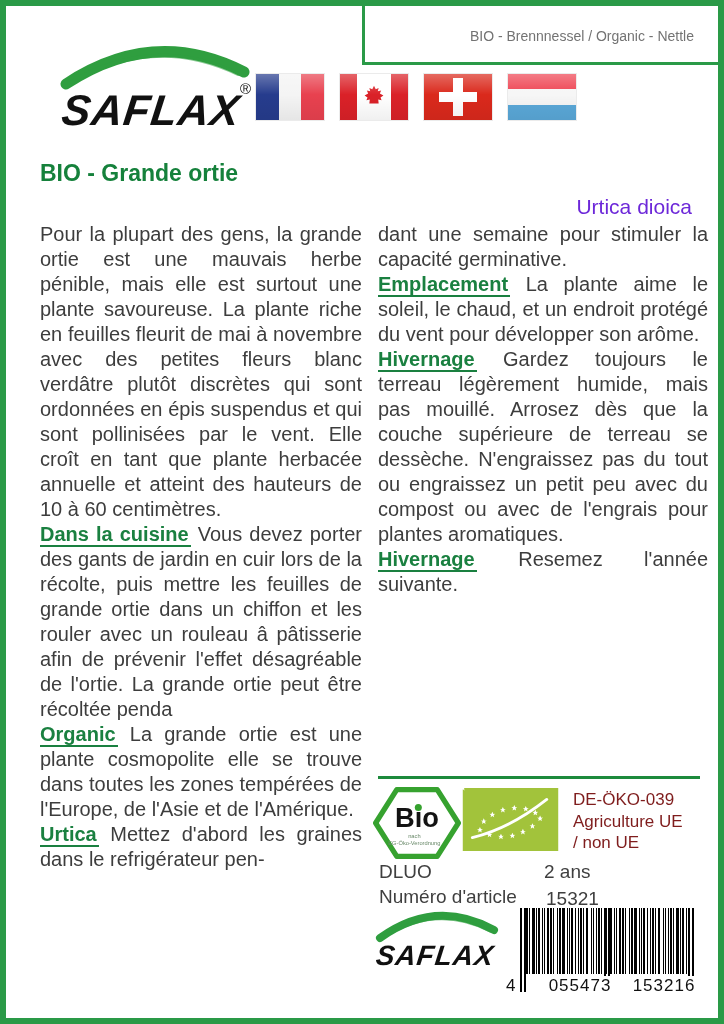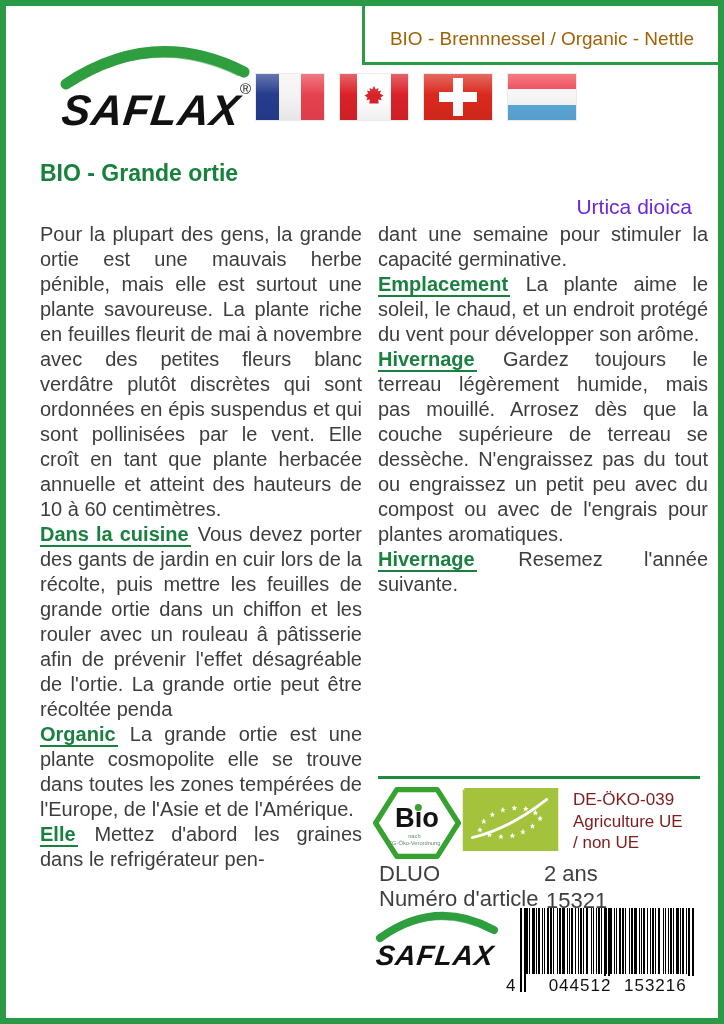--- a/index.html
+++ b/index.html
@@ -24,51 +24,51 @@
   .flag-ca{display:flex;background:#fff;}
   .flag-ca .band{width:17px;background:#da2128;}
   .flag-ca .mid{flex:1;position:relative;}
   .flag-ca svg{position:absolute;left:50%;top:50%;transform:translate(-50%,-50%);}
   .flag-ch{background:#da291c;position:relative;}
   .flag-ch .h,.flag-ch .v{position:absolute;background:#fff;}
   .flag-ch .h{left:15px;top:18px;width:38px;height:10px;}
   .flag-ch .v{left:29px;top:4px;width:10px;height:38px;}
   .flag-lu{display:flex;flex-direction:column;}
   .flag-lu div{flex:1;}
-  .hdr-label{position:absolute;top:22px;right:24px;font-size:19px;color:#a16207;}
+  .hdr-label{position:absolute;top:22px;right:24px;font-size:14px;color:#737373;}
   .vline{position:absolute;left:356px;top:0;width:3px;height:57px;background:#2a9a47;}
   .hline-top{position:absolute;left:356px;top:56px;right:0;height:3px;background:#2a9a47;}
   
   .title{position:absolute;left:34px;top:154px;font-size:23px;font-weight:700;color:#15813b;}
   .latin{position:absolute;right:26px;top:189px;font-size:21px;color:#6d28d9;}
   
   .col{position:absolute;top:216px;font-size:20px;line-height:25px;text-align:justify;}
   .col-left{left:34px;width:322px;}
   .col-right{left:372px;width:330px;}
   .col p{margin:0;}
   .col p + p{}
   .sect{color:#1a8040;font-weight:700;border-bottom:2px solid #1a8040;padding-right:2px;}
   
   .hline-foot{position:absolute;left:372px;top:770px;width:322px;height:3px;background:#1d8a3c;}
   .bio-seal{position:absolute;left:367px;top:779px;width:88px;height:76px;}
   .eu-logo{position:absolute;left:456px;top:782px;width:97px;height:63px;}
   .eu-text{position:absolute;left:567px;top:783px;width:145px;font-size:17px;line-height:21.5px;color:#7f1d1d;}
-  .kv{position:absolute;font-size:22px;color:#3f3f3f;}
+  .kv{position:absolute;font-size:19px;color:#3f3f3f;}
   .kv-dluo-l{left:373px;top:855px;}
   .kv-dluo-v{left:538px;top:855px;}
   .kv-art-l{left:373px;top:880px;}
   .kv-art-v{left:540px;top:882px;}
   .logo-foot{left:366px;top:898px;width:140px;height:80px;}
   .logo-foot .word{top:36px;left:4px;font-size:28px;}
   .barcode{position:absolute;left:500px;top:902px;width:210px;height:92px;}
   .barcode svg{position:absolute;left:14px;top:0;}
   .bc-digit{position:absolute;font-size:17px;color:#111;letter-spacing:1px;}
   .bc-prefix{left:0;top:68px;}
   .bc-g1{left:34px;top:68px;width:80px;text-align:center;background:#fff;}
-  .bc-g2{left:118px;top:68px;width:80px;text-align:left;background:#fff;}
+  .bc-g2{left:118px;top:68px;width:80px;text-align:center;background:#fff;}
 </style>
 </head>
 <body>
 
 <div class="page">
 
   <div class="logo logo-main">
     <svg class="arc" width="200" height="60" viewBox="0 0 200 60">
       <path d="M10 52 Q 98 -6 188 40" fill="none" stroke="#2f9e3f" stroke-width="11" stroke-linecap="round"></path>
       <path d="M16 50 Q 98 2 182 42" fill="none" stroke="#2f9e3f" stroke-width="4" stroke-linecap="round" opacity=".55"></path>
@@ -114,21 +114,21 @@
     <p><span>Pour la plupart des gens, la grande ortie est une mauvais herbe pénible, mais elle est surtout une plante savoureuse. La plante riche en feuilles fleurit de mai à novembre avec des petites fleurs blanc verdâtre plutôt discrètes qui sont ordonnées en épis suspendus et qui sont pollinisées par le vent. Elle croît en tant que plante herbacée annuelle et atteint des hauteurs de 10 à 60 centimètres.</span></p>
     <p>
       <span class="sect">Dans la cuisine</span>
       <span>Vous devez porter des gants de jardin en cuir lors de la récolte, puis mettre les feuilles de grande ortie dans un chiffon et les rouler avec un rouleau â pâtisserie afin de prévenir l'effet désagréable de l'ortie. La grande ortie peut être récoltée penda</span>
     </p>
     <p>
       <span class="sect">Organic</span>
       <span>La grande ortie est une plante cosmopolite elle se trouve dans toutes les zones tempérées de l'Europe, de l'Asie et de l'Amérique.</span>
     </p>
     <p>
-      <span class="sect">Elle</span>
+      <span class="sect">Urtica</span>
       <span>Mettez d'abord les graines dans le refrigérateur pen-</span>
     </p>
   </div>
 
   <div class="col col-right">
     <p><span>dant une semaine pour stimuler la capacité germinative.</span></p>
     <p>
       <span class="sect">Emplacement</span>
       <span>La plante aime le soleil, le chaud, et un endroit protégé du vent pour développer son arôme.</span>
     </p>
@@ -191,17 +191,17 @@
     </svg>
     <span class="word">SAFLAX</span>
   </div>
 
   <div class="barcode">
     <svg width="178" height="86">
       <line x1="0" y1="42" x2="174" y2="42" stroke="#000" stroke-width="84" stroke-dasharray="2 2 2 78 2 2 2 78 2 2 2"></line>
       <line x1="6" y1="33" x2="168" y2="33" stroke="#000" stroke-width="66" stroke-dasharray="2 1 1 2 3 1 1 1 2 2 1 1 1 2 2 1 2 1 1 3 1 1 2 1 3 2 1 1 1 1 2 2 1 2 1 1 2 1 1 2 2 3 1 1 1 2 1 1"></line>
     </svg>
     <span class="bc-digit bc-prefix">4</span>
-    <span class="bc-digit bc-g1">044512</span>
+    <span class="bc-digit bc-g1">055473</span>
     <span class="bc-digit bc-g2">153216</span>
   </div>
 
 </div>
 
 </body></html>

